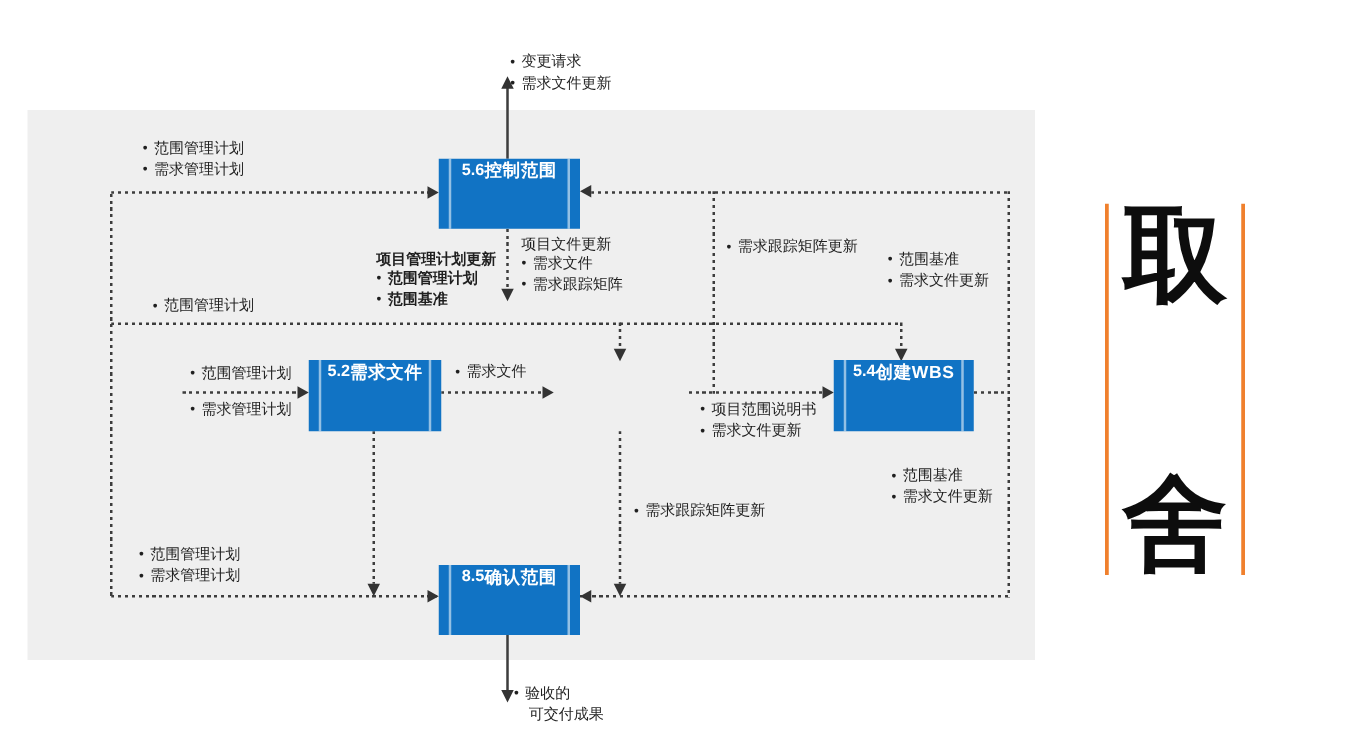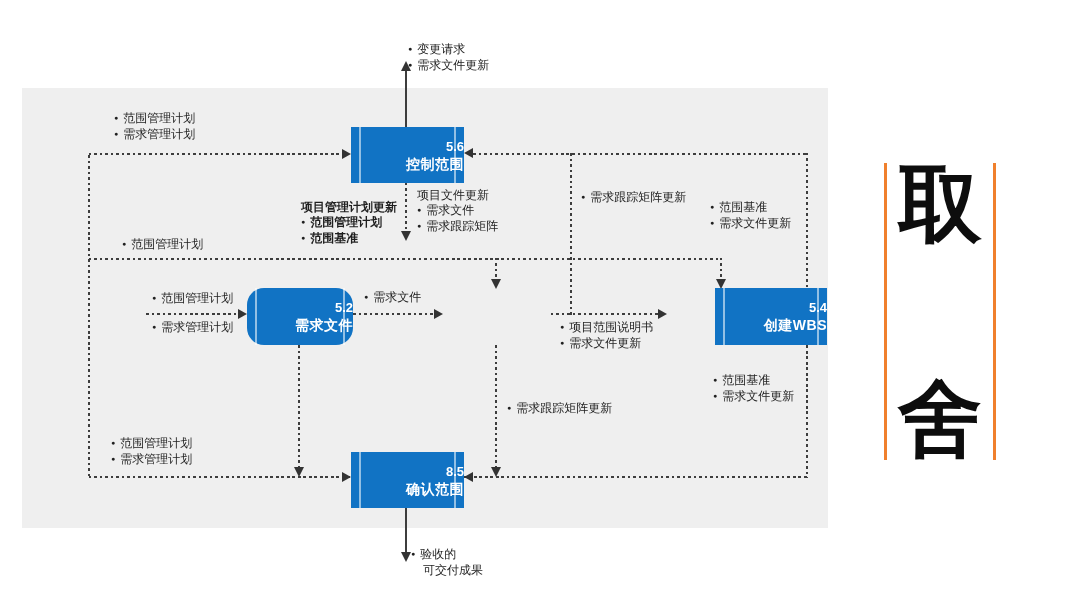--- a/index.html
+++ b/index.html
@@ -12,21 +12,21 @@
   .dv{position:absolute;width:2px;z-index:2;
       background-image:repeating-linear-gradient(180deg,var(--line_dark,#3d3d3d) 0 2.5px,transparent 2.5px 5.5px);}
   .sv{position:absolute;width:2px;background:var(--line_dark,#3d3d3d);z-index:2;}
   .tri{position:absolute;width:0;height:0;z-index:3;}
   .tri.r{border-top:5px solid transparent;border-bottom:5px solid transparent;border-left:9px solid #333;}
   .tri.l{border-top:5px solid transparent;border-bottom:5px solid transparent;border-right:9px solid #333;}
   .tri.u{border-left:5px solid transparent;border-right:5px solid transparent;border-bottom:10px solid #333;}
   .tri.d{border-left:5px solid transparent;border-right:5px solid transparent;border-top:10px solid #333;}
   
   .node{position:absolute;background:var(--node_blue,#1173c4);color:#fff;z-index:5;
-        display:flex;flex-direction:column;align-items:flex-end;justify-content:center;
+        display:flex;flex-direction:row;align-items:flex-start;justify-content:center;
         font-weight:bold;text-align:center;}
   .node::before,.node::after{content:"";position:absolute;top:0;bottom:0;width:2px;background:rgba(255,255,255,.55);}
   .node::before{left:8px;}
   .node::after{right:8px;}
   .node .num{font-size:13px;line-height:17px;}
   .node .nm{font-size:14px;line-height:18px;letter-spacing:.5px;}
   
   .lbl{position:absolute;font-size:12px;line-height:15px;color:#1f1f1f;white-space:nowrap;z-index:6;}
   .lbl .b,.lbl .h{display:block;}
   .lbl .b::before{content:"\25CF";font-size:7px;margin-right:5px;position:relative;top:-2px;}
@@ -80,25 +80,25 @@
   <div class="dh" style="left:779px;top:313px;width:29px;"></div>
 
   <div class="dv" style="left:405px;top:183px;height:49px;"></div>
   <div class="tri d" style="left:401px;top:231px;"></div>
 
   <div class="sv" style="left:405px;top:70px;height:57px;"></div>
   <div class="tri u" style="left:401px;top:61px;"></div>
   <div class="sv" style="left:405px;top:508px;height:45px;"></div>
   <div class="tri d" style="left:401px;top:552px;"></div>
 
-  <div class="node" style="left:247px;top:288px;width:106px;height:57px;border-radius:17px;">
+  <div class="node" style="left:247px;top:288px;width:106px;height:57px;">
     <span class="num">5.2</span>
     <span class="nm">需求文件</span>
   </div>
-  <div class="node" style="left:667px;top:288px;width:112px;height:57px;margin-left:48px;">
+  <div class="node" style="left:667px;top:288px;width:112px;height:57px;">
     <span class="num">5.4</span>
     <span class="nm">创建WBS</span>
   </div>
   <div class="node" style="left:351px;top:452px;width:113px;height:56px;">
     <span class="num">8.5</span>
     <span class="nm">确认范围</span>
   </div>
   <div class="node" style="left:351px;top:127px;width:113px;height:56px;">
     <span class="num">5.6</span>
     <span class="nm">控制范围</span>

